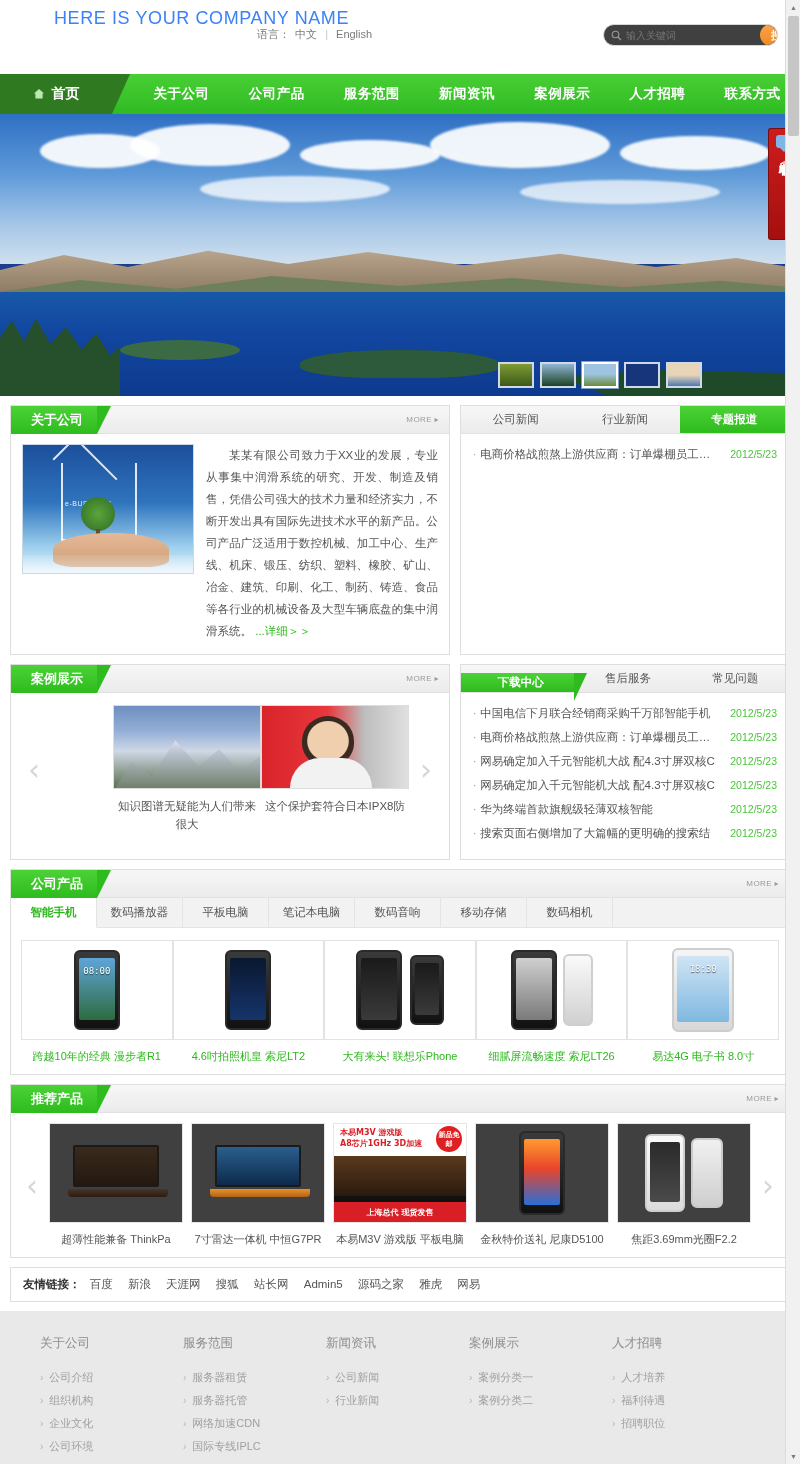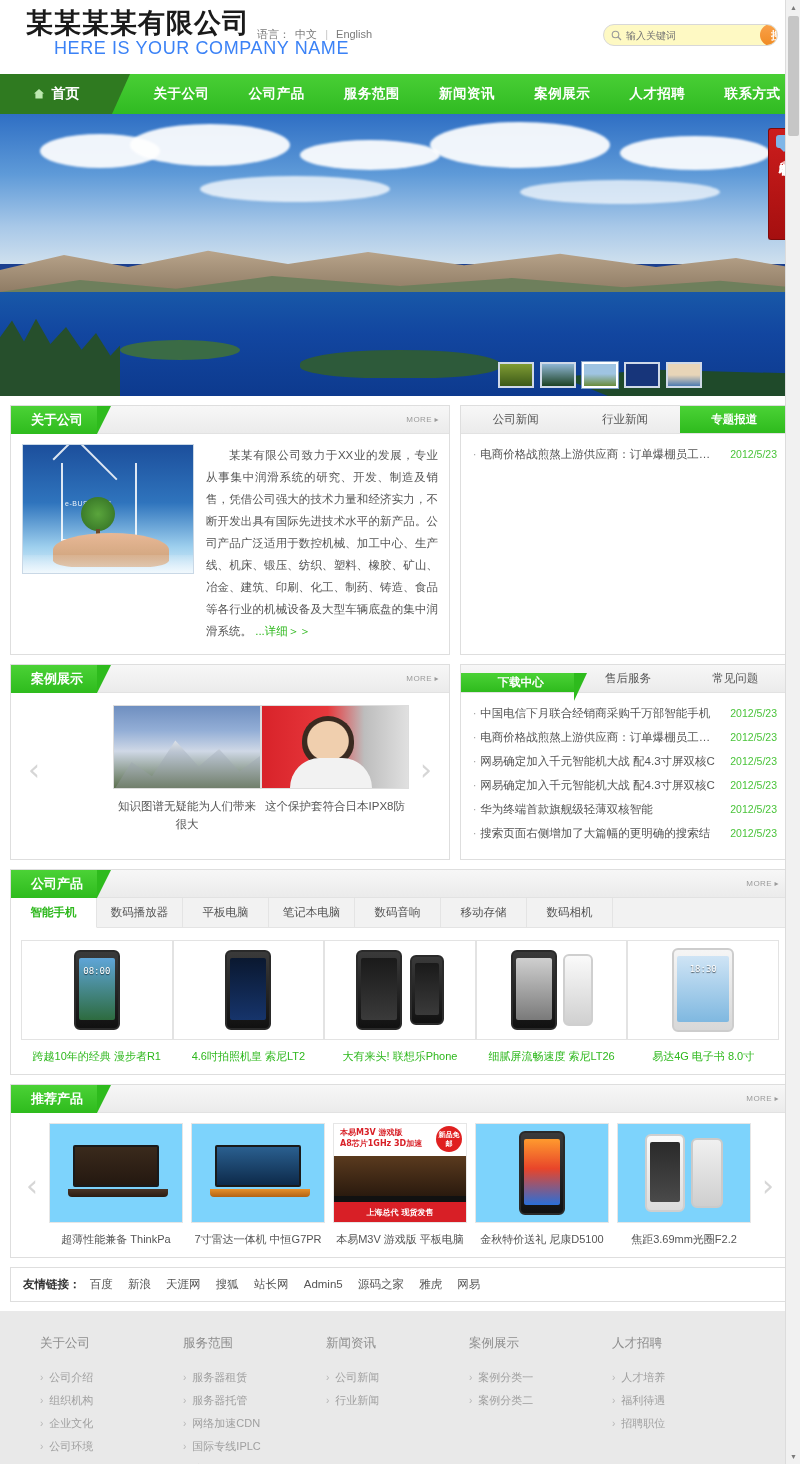--- a/index.html
+++ b/index.html
@@ -34,21 +34,21 @@
     font-size: 11px; color: #7a7a7a;
   }
   .lang a { color: #7a7a7a; text-decoration: none; margin: 0 2px; }
   .lang .sep { color: #c6c6c6; margin: 0 3px; }
 
   .search-wrap {
     position: absolute; right: 22px; top: 24px;
     width: 175px; height: 22px;
     border: 1px solid #d8d8d8;
     border-radius: 11px;
-    background: #fef9c3;
+    background: #404040;
     display: flex; align-items: center;
     overflow: hidden;
   }
   .search-icon {
     width: 16px; height: 22px; display: flex; align-items: center;
     justify-content: center; flex: none; margin-left: 4px;
   }
   .search-icon svg { display: block; }
   .search-input {
     flex: 1; border: none; outline: none; height: 20px;
@@ -440,21 +440,21 @@
   .prod-caption {
     font-size: 11px; color: #2eb81d; margin-top: 8px; line-height: 16px;
   }
   .prod-caption.gray { color: #555; }
 
   
   .rec-body { display: flex; align-items: center; padding: 10px 4px; }
   .rec-items { flex: 1; display: flex; gap: 8px; }
   .rec-item { flex: 1; text-align: center; }
   .rec-thumb {
-    height: 100px; border: 1px solid #e6e6e6; background: #7dd3fc;
+    height: 100px; border: 1px solid #e6e6e6; background: #404040;
     display: flex; align-items: center; justify-content: center; overflow: hidden;
   }
 
   
   .flinks {
     border: 1px solid #dedede; background: #fff; padding: 9px 12px;
     font-size: 11.5px; color: #444; margin-bottom: 0;
   }
   .flinks b { font-weight: bold; color: #333; margin-right: 6px; }
   .flinks a { color: #555; text-decoration: none; margin-right: 12px; }
@@ -491,21 +491,20 @@
     background: #c6c6c6; border-radius: 2px;
   }
 </style>
 </head>
 <body>
 
 <div class="page">
 
   <div class="header">
     <div class="logo-block">
-      <div class="logo-cn">某某某某有限公司</div>
       <div class="logo-en">HERE IS YOUR COMPANY NAME</div>
     </div>
 
     <div class="lang">
       <span>语言：</span>
       <a href="#">中文</a>
       <span class="sep">|</span>
       <a href="#">English</a>
     </div>
 

